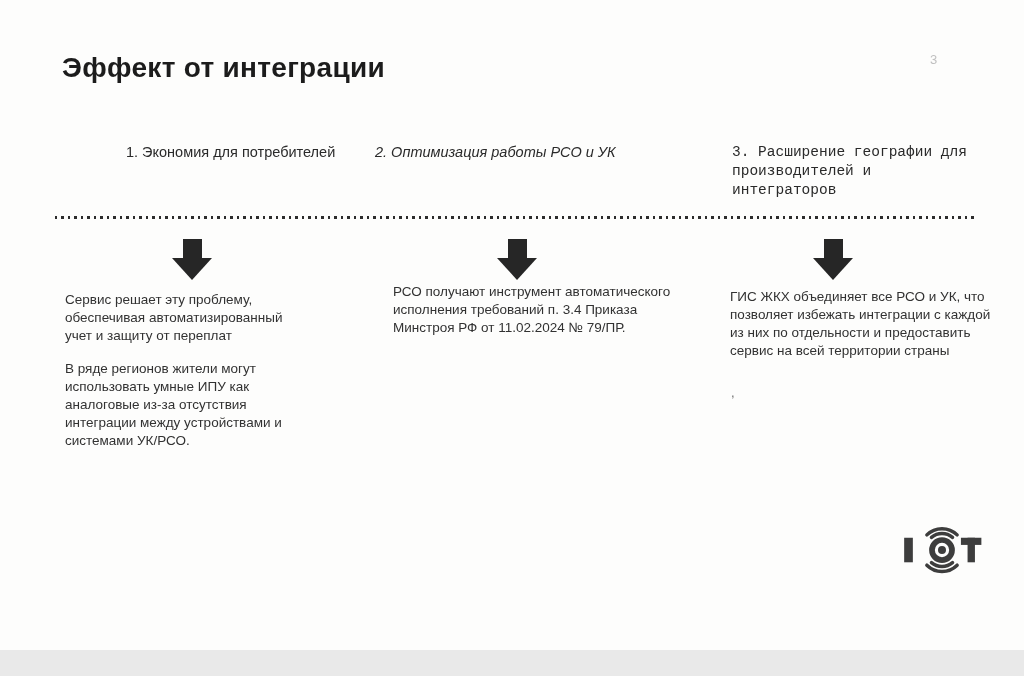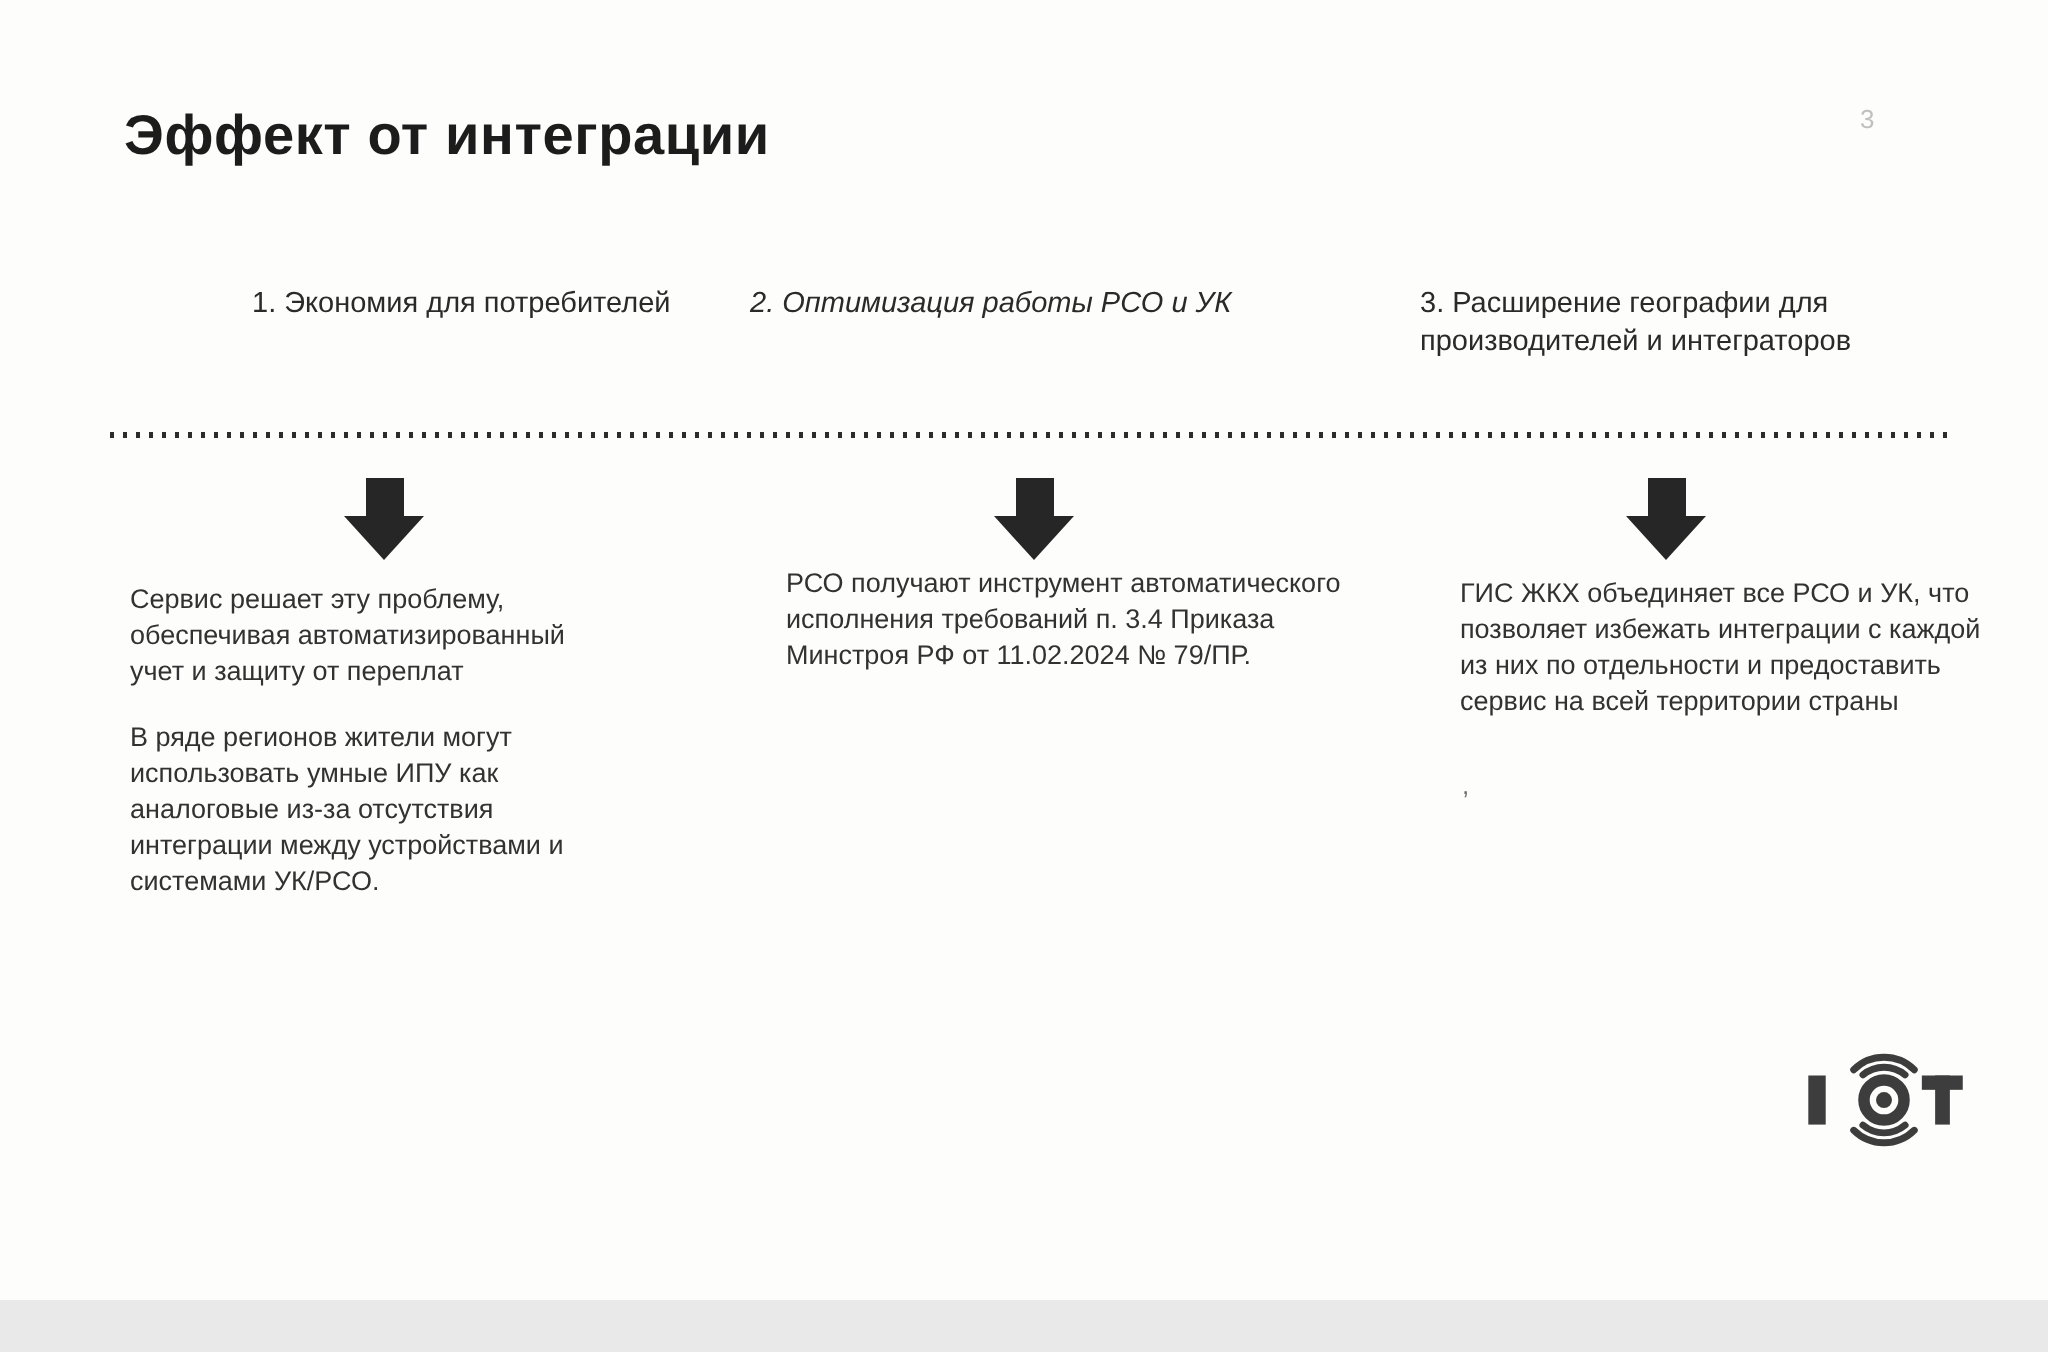--- a/index.html
+++ b/index.html
@@ -35,21 +35,21 @@
 
   .col-header {
     position: absolute;
     top: 143px;
     font-size: 14.5px;
     line-height: 19px;
     color: #2a2a2a;
   }
   .col-header.c1 { left: 78px;  width: 295px; margin-left: 48px; }
   .col-header.c2 { left: 375px; width: 300px; font-style: italic; }
-  .col-header.c3 { left: 710px; width: 252px; }
+  .col-header.c3 { left: 732px; width: 252px; font-family: Liberation Mono, monospace; }
 
   .dotted-line {
     position: absolute;
     left: 55px;
     top: 216px;
     width: 922px;
     height: 3px;
     background-image: repeating-linear-gradient(
       to right, #2c2c2c 0px, #2c2c2c 2.2px, transparent 2.2px, transparent 6.5px);
   }

